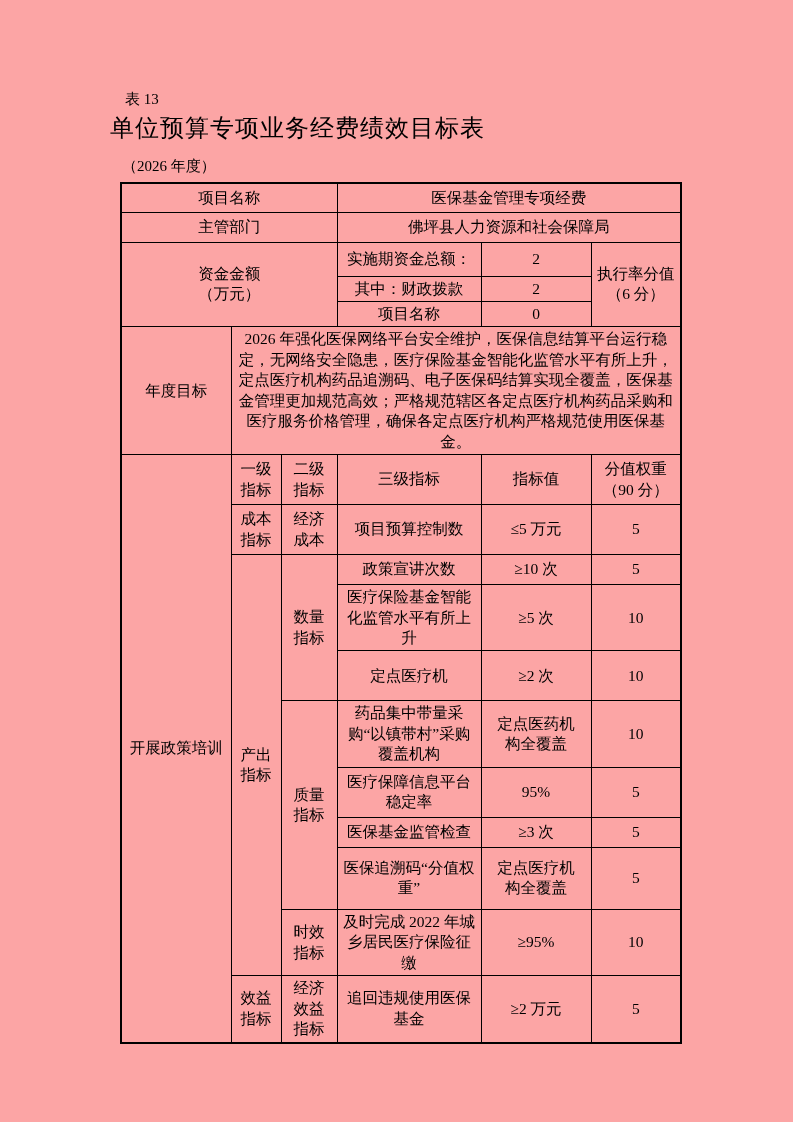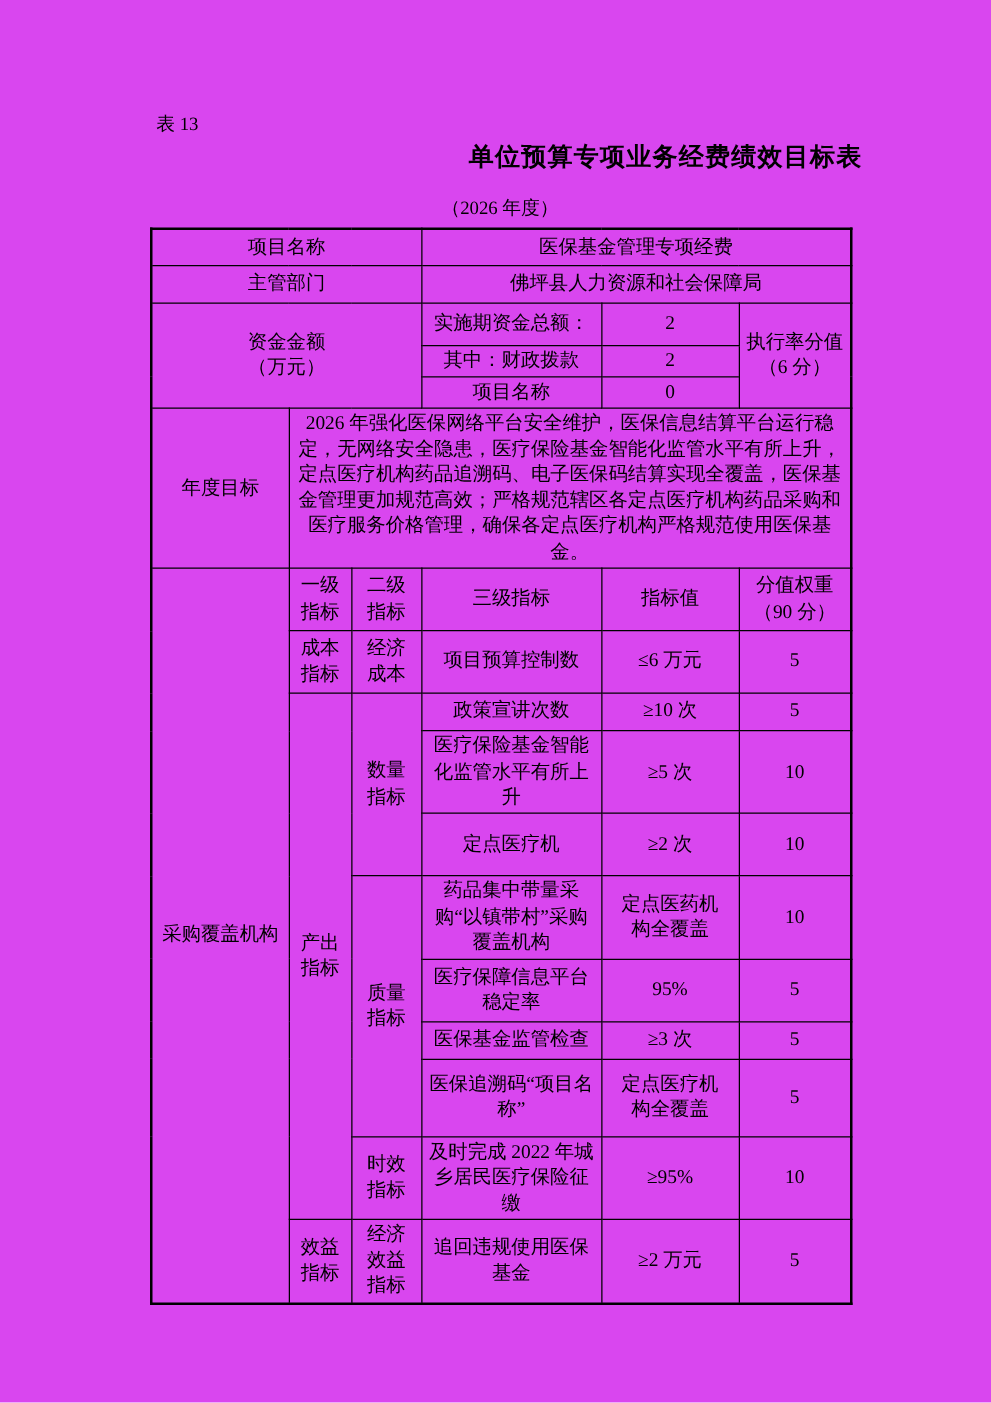--- a/index.html
+++ b/index.html
@@ -4,45 +4,44 @@
 <style>
   * { margin: 0; padding: 0; box-sizing: border-box; }
   html, body { background: #ffffff; }
   body {
     width: 793px;
     height: 1122px;
     position: relative;
     font-family: "Liberation Serif", "DejaVu Serif", serif;
     color: #000000;
   }
-  .sheet { position: absolute; inset: 0; background: #d946ef; }
+  .sheet { position: absolute; inset: 0; background: #fca5a5; }
 
   .table-no {
     position: absolute;
     left: 125px;
     top: 90px;
     font-size: 15px;
   }
   .doc-title {
     position: absolute;
     left: 110px;
     width: 580px;
     top: 112px;
-    text-align: right;
+    text-align: left;
     font-family: "Liberation Sans", "DejaVu Sans", sans-serif;
-    font-weight: bold;
-    font-size: 20px;
+    font-weight: normal;
+    font-size: 24px;
     letter-spacing: 1px;
   }
   .doc-subtitle {
     position: absolute;
-    left: 110px;
+    left: 122px;
     width: 580px;
     top: 157px;
-    text-align: center;
     font-size: 15px;
   }
 
   table.main {
     position: absolute;
     left: 120px;
     top: 182px;
     width: 560px;
     border-collapse: collapse;
     table-layout: fixed;
@@ -114,38 +113,38 @@
       <td class="rgt">项目名称</td>
       <td>0</td>
     </tr>
 
     <tr style="height:122px">
       <td>年度目标</td>
       <td colspan="5" class="goal">2026 年强化医保网络平台安全维护，医保信息结算平台运行稳定，无网络安全隐患，医疗保险基金智能化监管水平有所上升，定点医疗机构药品追溯码、电子医保码结算实现全覆盖，医保基金管理更加规范高效；严格规范辖区各定点医疗机构药品采购和医疗服务价格管理，确保各定点医疗机构严格规范使用医保基金。</td>
     </tr>
 
     <tr style="height:50px">
-      <td rowspan="11">采购覆盖机构</td>
+      <td rowspan="11">开展政策培训</td>
       <td class="preline">一级
 指标</td>
       <td class="preline">二级
 指标</td>
       <td>三级指标</td>
       <td>指标值</td>
       <td class="preline">分值权重
 （90 分）</td>
     </tr>
 
     <tr style="height:50px">
       <td class="preline">成本
 指标</td>
       <td class="preline">经济
 成本</td>
       <td class="lft">项目预算控制数</td>
-      <td>≤6 万元</td>
+      <td>≤5 万元</td>
       <td>5</td>
     </tr>
 
     <tr style="height:30px">
       <td rowspan="8" class="preline">产出
 指标</td>
       <td rowspan="3" class="preline">数量
 指标</td>
       <td class="lft">政策宣讲次数</td>
       <td>≥10 次</td>
@@ -174,21 +173,21 @@
       <td class="lft">医疗保障信息平台稳定率</td>
       <td>95%</td>
       <td>5</td>
     </tr>
     <tr style="height:30px">
       <td class="lft">医保基金监管检查</td>
       <td>≥3 次</td>
       <td>5</td>
     </tr>
     <tr style="height:62px">
-      <td class="lft">医保追溯码“项目名称”</td>
+      <td class="lft">医保追溯码“分值权重”</td>
       <td class="preline">定点医疗机
 构全覆盖</td>
       <td>5</td>
     </tr>
 
     <tr style="height:64px">
       <td class="preline">时效
 指标</td>
       <td class="lft">及时完成 2022 年城乡居民医疗保险征缴</td>
       <td>≥95%</td>

